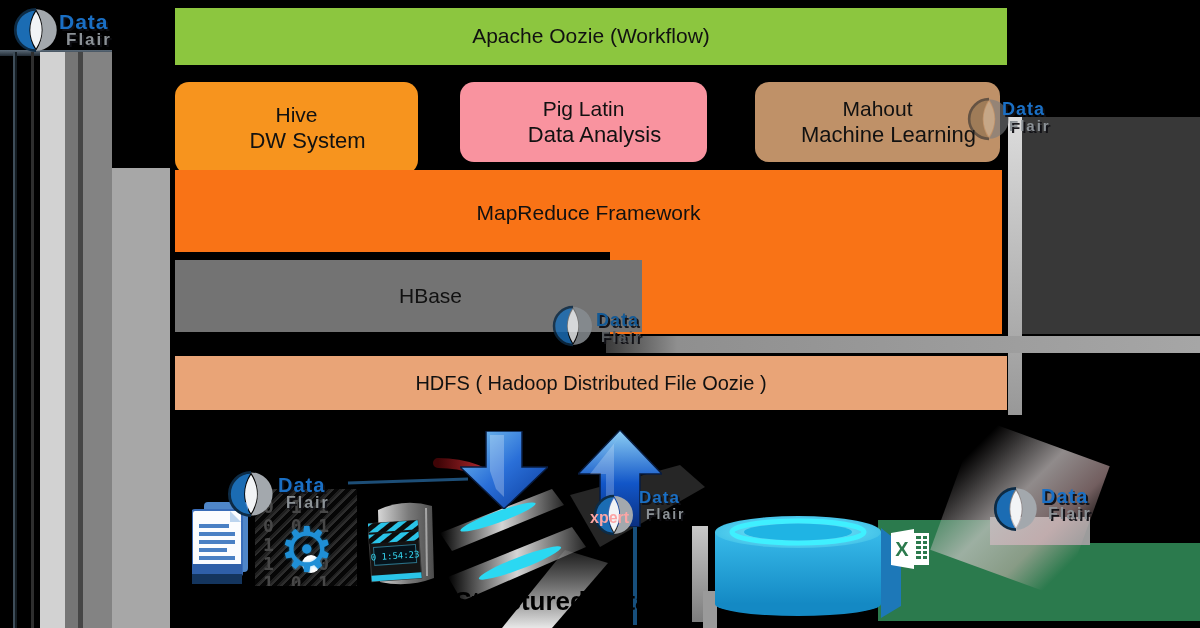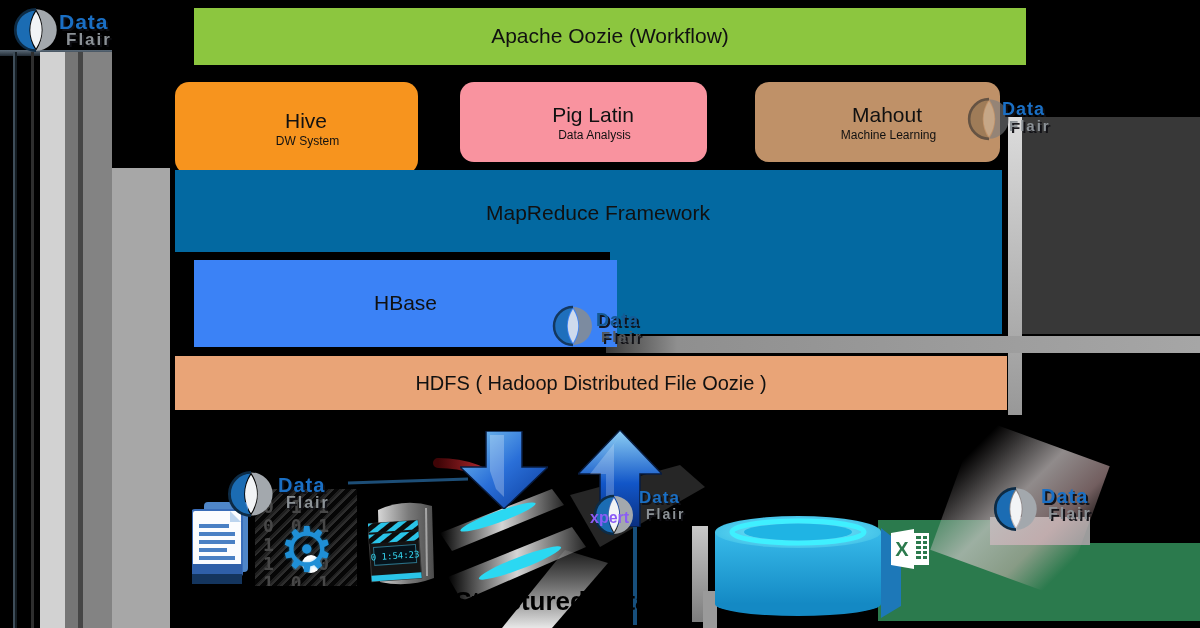--- a/index.html
+++ b/index.html
@@ -4,22 +4,22 @@
 <style>
   html,body{margin:0;padding:0;background:#000;}
   #canvas{
     position:relative;width:1200px;height:628px;background:#000;overflow:hidden;
     font-family:"Liberation Sans",sans-serif;color:#000;
   }
   .abs{position:absolute;}
   .box{position:absolute;display:flex;align-items:center;justify-content:center;
        text-align:center;z-index:10;color:#111;}
   .r2{border-radius:14px;flex-direction:column;}
-  .t1{font-size:21px;line-height:1.25;margin-left:19px;}
-  .t2{font-size:12px;line-height:1.2;margin-left:22px;}
+  .t1{font-size:21px;line-height:1.25;}
+  .t2{font-size:22px;line-height:1.2;margin-left:22px;}
   .stripe{position:absolute;z-index:2;}
   .wm{position:absolute;z-index:12;}
   .wm-data{font-weight:700;color:#1a6fc4;letter-spacing:1px;
            text-shadow:2px 2px 0 rgba(15,15,20,.95);}
   .wm-flair{font-weight:700;color:#8b9196;letter-spacing:2px;
             text-shadow:2px 2px 0 rgba(15,15,20,.95);}
   .wm-dark .wm-data{color:#155a95;}
   .wm-dark .wm-flair{color:#55595d;}
   .lbl{position:absolute;z-index:30;font-weight:700;color:#000;white-space:nowrap;}
   .hatch{
@@ -67,26 +67,26 @@
   <div class="box r2" style="left: 755px; top: 82px; width: 245px; height: 80px; background-color: rgb(191, 145, 104);">
     <span class="t1">Mahout</span>
     <span class="t2">Machine Learning</span>
   </div>
 
   <div class="box r2" style="left: 460px; top: 82px; width: 247px; height: 80px; background-color: rgb(249, 147, 159);">
     <span class="t1">Pig Latin</span>
     <span class="t2">Data Analysis</span>
   </div>
 
-  <div class="box" style="left: 175px; top: 170px; width: 827px; height: 164px; align-items: flex-start; background-color: #0369a1;">
+  <div class="box" style="left: 175px; top: 170px; width: 827px; height: 164px; align-items: flex-start; background-color: #f97316;">
     <span class="t1" style="margin-top:30px;">MapReduce Framework</span>
   </div>
 
   <div class="box" style="left:175px;top:252px;width:435px;height:82px;background:#000;z-index:11;"></div>
-  <div class="box t1" style="left: 175px; top: 260px; width: 423px; height: 87px; z-index: 11; background-color: #3b82f6;">
+  <div class="box t1" style="left: 175px; top: 260px; width: 423px; height: 72px; z-index: 11; background-color: #737373; padding-left: 44px;">
     <span>HBase</span>
   </div>
 
   <div class="box" style="left: 175px; top: 356px; width: 832px; height: 54px; font-size: 20px; background-color: rgb(233, 164, 119);">
     <span>HDFS ( Hadoop Distributed File Oozie )</span>
   </div>
 
   <svg class="abs" style="left:340px;top:425px;z-index:4;" width="400" height="203" viewBox="0 0 400 203">
     <defs>
       <linearGradient id="beamG" x1="0" y1="0" x2="1" y2="0">
@@ -280,21 +280,21 @@
   <div class="wm" style="left:592px;top:493px;">
     <svg width="44" height="44" viewBox="0 0 44 44">
       <path d="M22 3 A19 19 0 0 0 22 41 C14 29 14 15 22 3 Z" fill="#1b6cb3"></path>
       <path d="M22 3 A19 19 0 0 1 22 41 C30 29 30 15 22 3 Z" fill="#a3a8ad"></path>
       <path d="M22 5 C15 16 15 28 22 39 C29 28 29 16 22 5 Z" fill="#f2f4f6"></path>
       <path d="M22 3 A19 19 0 0 0 22 41" stroke="#0d2b45" fill="none" stroke-width="2.5"></path>
     </svg>
   </div>
   <div class="wm wm-data" style="left:639px;top:488px;font-size:17px;">Data</div>
   <div class="wm wm-flair" style="left:646px;top:506px;font-size:14px;">Flair</div>
-  <div class="wm" style="left:590px;top:509px;font-size:16px;font-weight:700;color:#8b5cf6;">xpert</div>
+  <div class="wm" style="left:590px;top:509px;font-size:16px;font-weight:700;color:#fca5a5;">xpert</div>
 
   <div class="wm" style="left:992px;top:485px;">
     <svg width="48" height="48" viewBox="0 0 44 44">
       <path d="M22 3 A19 19 0 0 0 22 41 C14 29 14 15 22 3 Z" fill="#1b6cb3"></path>
       <path d="M22 3 A19 19 0 0 1 22 41 C30 29 30 15 22 3 Z" fill="#a3a8ad"></path>
       <path d="M22 5 C15 16 15 28 22 39 C29 28 29 16 22 5 Z" fill="#f2f4f6"></path>
       <path d="M22 3 A19 19 0 0 0 22 41" stroke="#0d2b45" fill="none" stroke-width="2.5"></path>
     </svg>
   </div>
   <div class="wm wm-data" style="left:1041px;top:485px;font-size:20px;">Data</div>

